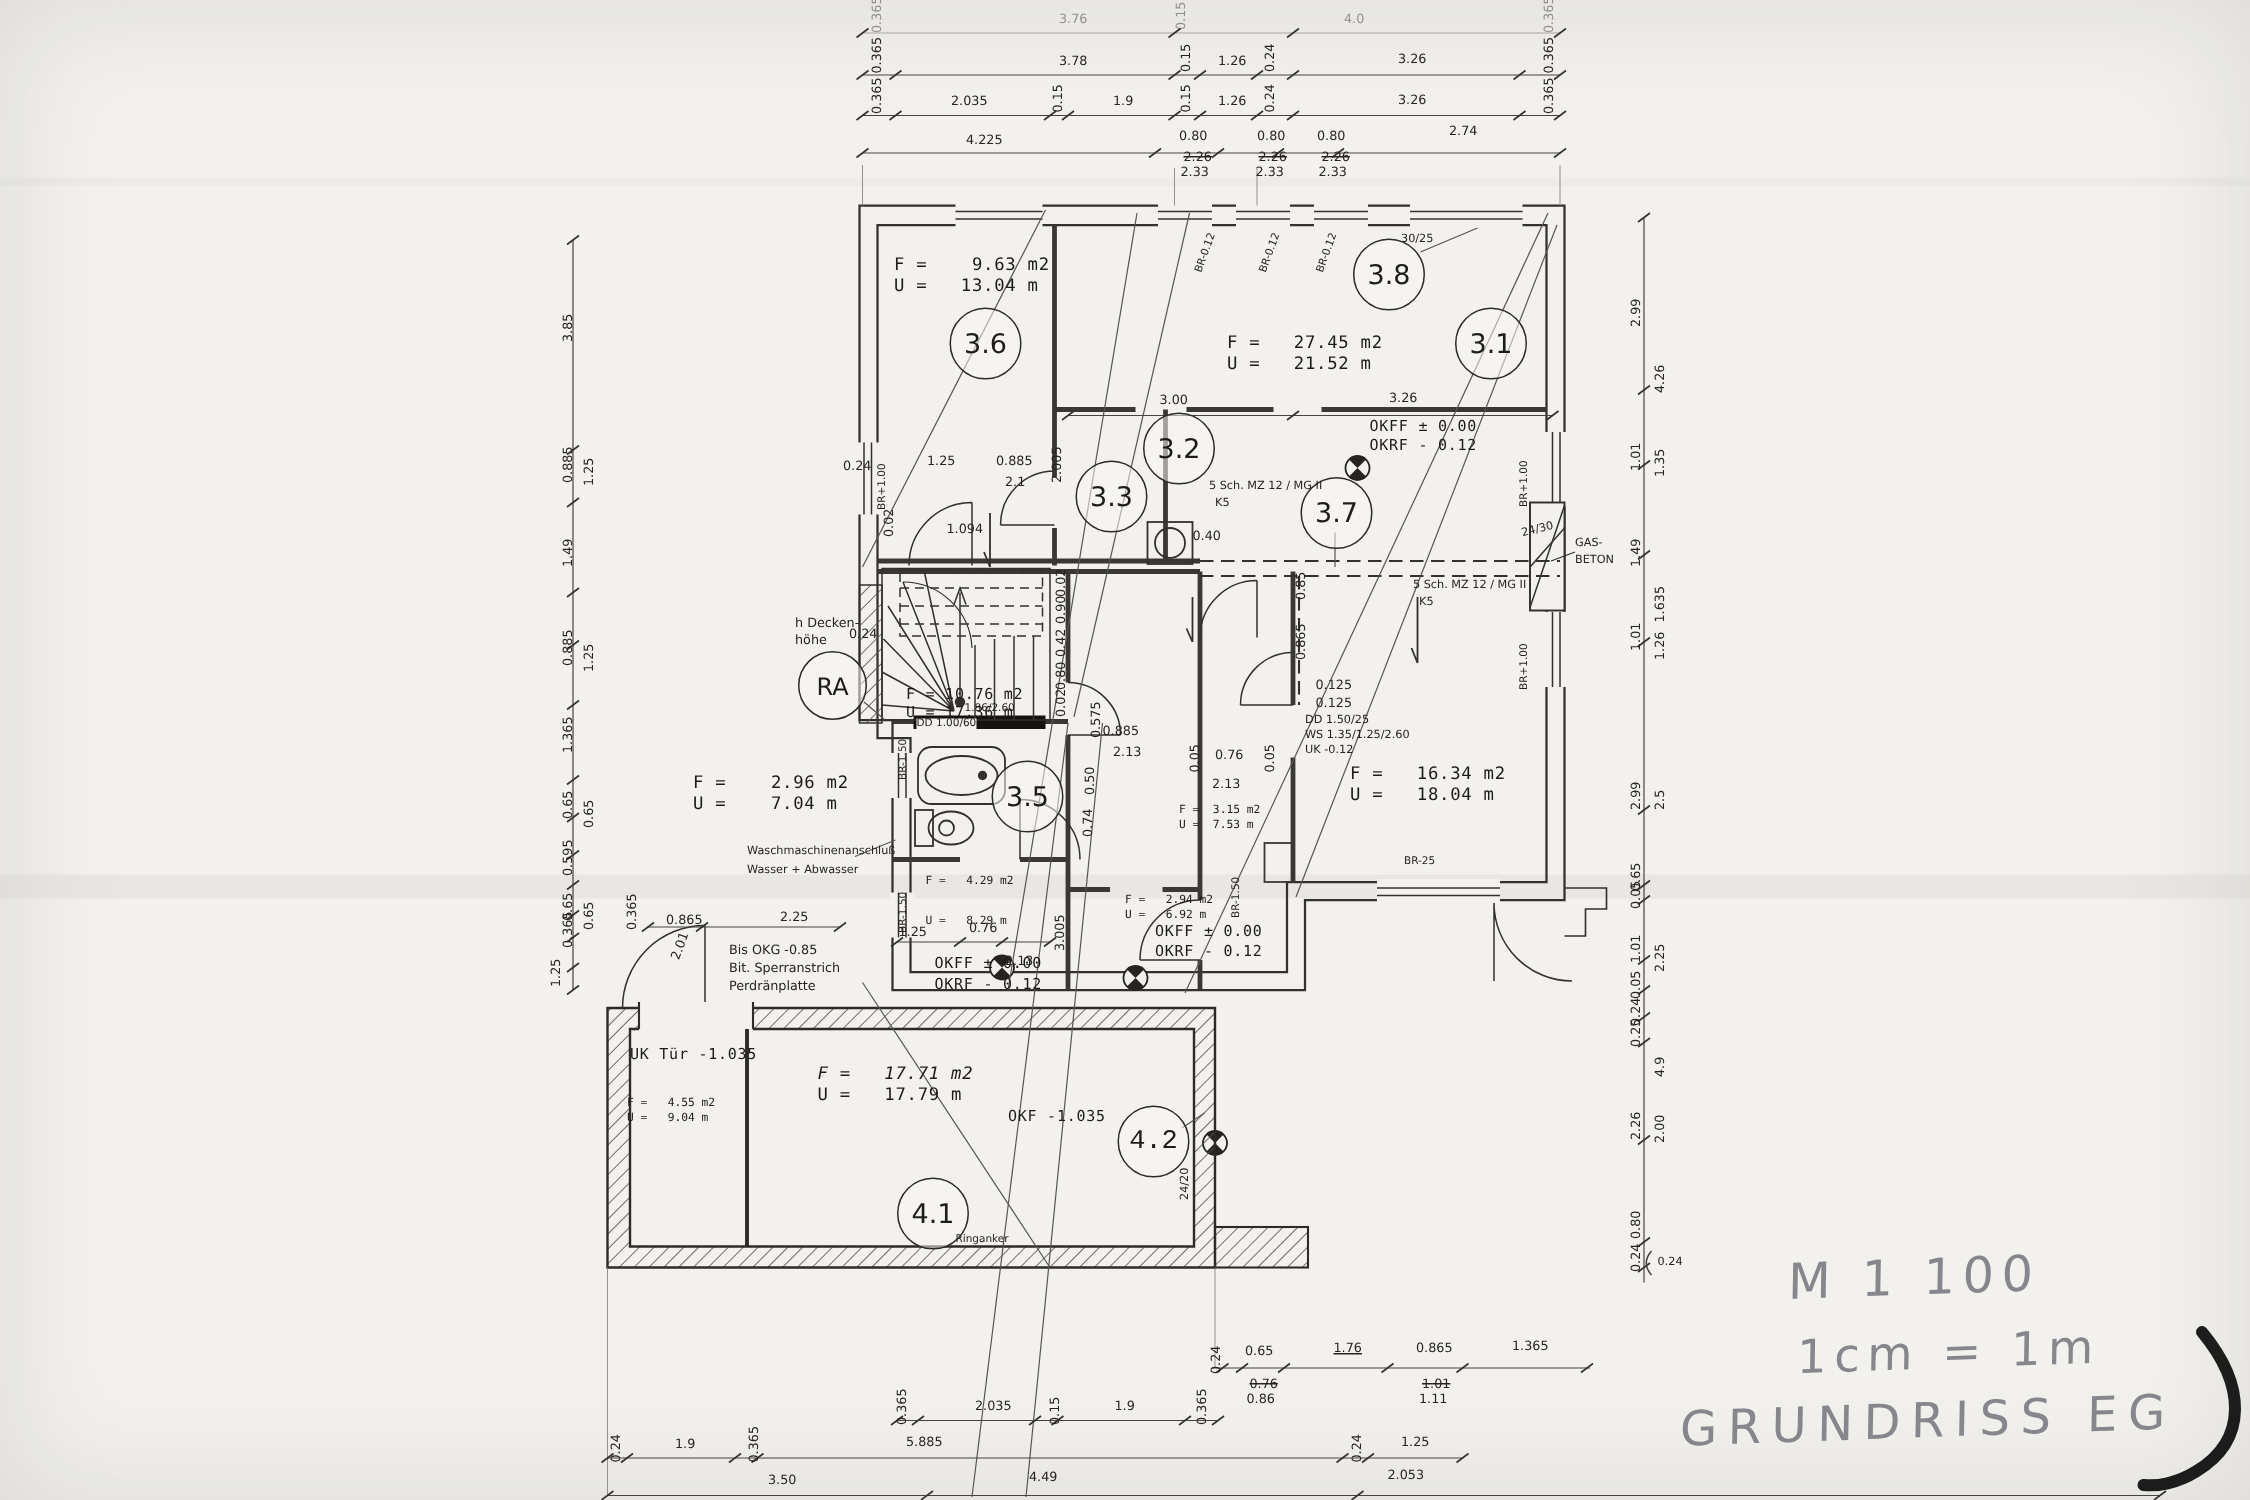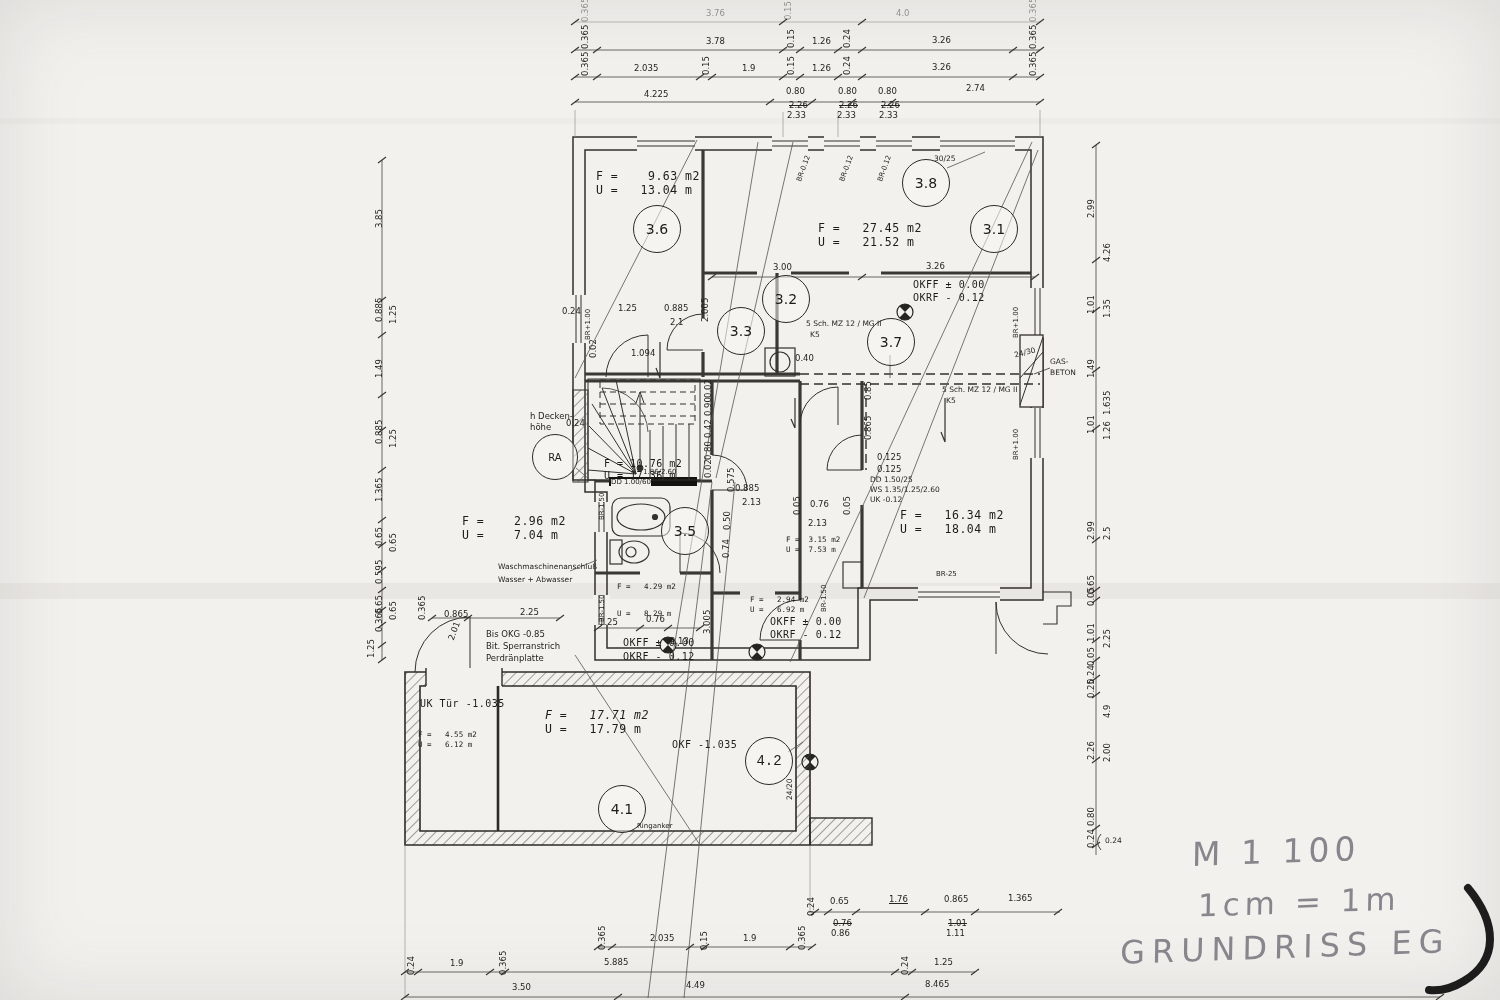--- a/index.html
+++ b/index.html
@@ -17,23 +17,23 @@
   .d{position:absolute;font-size:8.5px;white-space:nowrap;color:#26241f;}
   .dv{transform:rotate(-90deg);transform-origin:0 0;}
   .sl{transform:rotate(-70deg);transform-origin:0 0;}
   .faint{opacity:.45;}
   .strike{text-decoration:line-through;}
   
   .a{position:absolute;font-size:7.5px;white-space:nowrap;color:#26241f;}
   .a.b{font-size:8.5px;}
   
   .circle{position:absolute;width:46px;height:46px;border:1.5px solid #2d2b27;border-radius:50%;
-          display:flex;align-items:center;justify-content:center;font-size:14px;color:#1e1c18;
+          display:flex;align-items:center;justify-content:center;font-size:18px;color:#1e1c18;
           background:rgba(247,246,243,.55);}
-  .circle.sm{width:44px;height:44px;font-size:10px;}
+  .circle.sm{width:44px;height:44px;font-size:16px;}
   
   .hw{position:absolute;color:#86868c;font-family:"DejaVu Sans",sans-serif;
       transform:rotate(-2deg) skewX(-3deg);letter-spacing:5px;white-space:nowrap;}
 </style>
 </head>
 <body>
 
 <div class="page">
   <div class="band" style="top:583px;height:16px;"></div>
   <div class="band" style="top:118px;height:6px;opacity:.5;"></div>
@@ -376,21 +376,21 @@
   <span class="m" style="left:462px;top:528px;">U =    7.04 m</span>
   <span class="m md" style="left:604px;top:458px;">F = 10.76 m2</span>
   <span class="m md" style="left:604px;top:470px;">U = 17.36 m</span>
   <span class="m sm" style="left:617px;top:582px;">F =   4.29 m2</span>
   <span class="m sm" style="left:617px;top:609px;">U =   8.29 m</span>
   <span class="m sm" style="left:750px;top:595px;">F =   2.94 m2</span>
   <span class="m sm" style="left:750px;top:605px;">U =   6.92 m</span>
   <span class="m sm" style="left:786px;top:535px;">F =  3.15 m2</span>
   <span class="m sm" style="left:786px;top:545px;">U =  7.53 m</span>
   <span class="m sm" style="left:418px;top:730px;">F =   4.55 m2</span>
-  <span class="m sm" style="left:418px;top:740px;">U =   6.12 m</span>
+  <span class="m sm" style="left:418px;top:740px;">U =   9.04 m</span>
   <span class="m" style="left:545px;top:708px;font-style:italic;">F =   17.71 m2</span>
   <span class="m" style="left:545px;top:722px;">U =   17.79 m</span>
 
   <span class="m md" style="left:913px;top:279px;">OKFF ± 0.00</span>
   <span class="m md" style="left:913px;top:292px;">OKRF - 0.12</span>
   <span class="m md" style="left:623px;top:637px;">OKFF ± 0.00</span>
   <span class="m md" style="left:623px;top:651px;">OKRF - 0.12</span>
   <span class="m md" style="left:770px;top:616px;">OKFF ± 0.00</span>
   <span class="m md" style="left:770px;top:629px;">OKRF - 0.12</span>
   <span class="m md" style="left:672px;top:739px;">OKF -1.035</span>
@@ -520,21 +520,21 @@
   <span class="d" style="left:743px;top:933px;">1.9</span>
   <span class="d dv" style="left:797px;top:950px;">0.365</span>
   <span class="d dv" style="left:406px;top:975px;">0.24</span>
   <span class="d" style="left:450px;top:958px;">1.9</span>
   <span class="d dv" style="left:498px;top:975px;">0.365</span>
   <span class="d" style="left:604px;top:957px;">5.885</span>
   <span class="d dv" style="left:900px;top:975px;">0.24</span>
   <span class="d" style="left:934px;top:957px;">1.25</span>
   <span class="d" style="left:512px;top:982px;">3.50</span>
   <span class="d" style="left:686px;top:980px;">4.49</span>
-  <span class="d" style="left:925px;top:979px;">8.465</span>
+  <span class="d" style="left:925px;top:979px;">2.053</span>
 
   <span class="d" style="left:773px;top:262px;">3.00</span>
   <span class="d" style="left:926px;top:261px;">3.26</span>
   <span class="d" style="left:670px;top:317px;">2.1</span>
   <span class="d" style="left:631px;top:348px;">1.094</span>
   <span class="d" style="left:618px;top:303px;">1.25</span>
   <span class="d" style="left:664px;top:303px;">0.885</span>
   <span class="d dv" style="left:700px;top:322px;">2.005</span>
   <span class="d" style="left:562px;top:306px;">0.24</span>
   <span class="d dv" style="left:588px;top:358px;">0.02</span>

